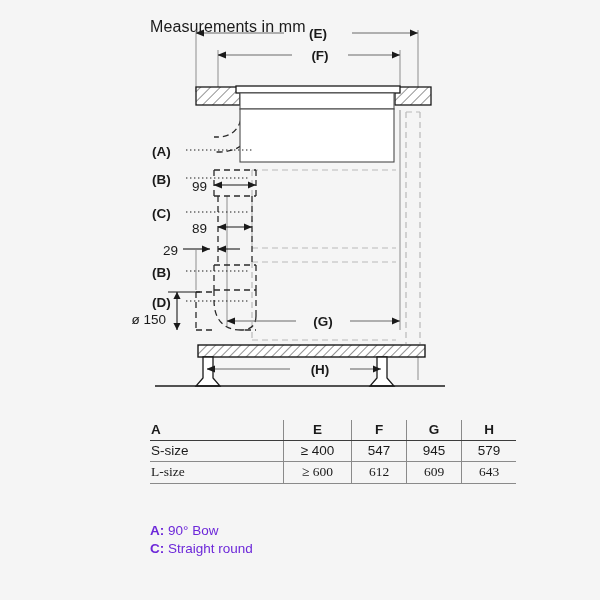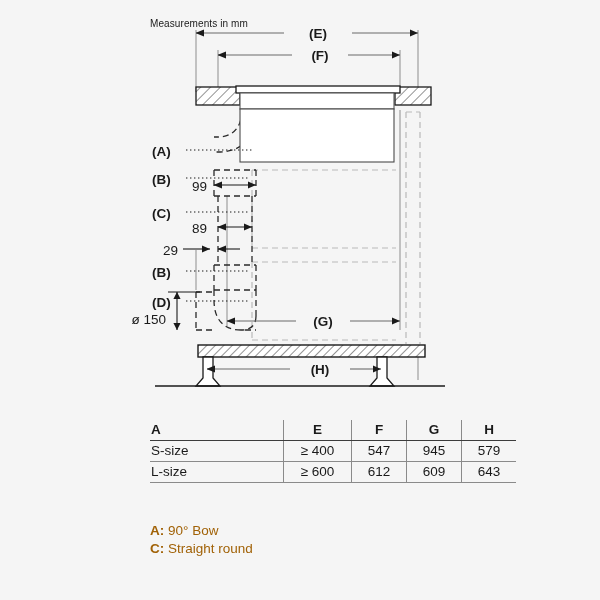--- a/index.html
+++ b/index.html
@@ -20,21 +20,21 @@
     left: 0; top: 0;
     width: 600px;
     height: 600px;
   }
   .abs { position: absolute; }
 
   
   #measurements-note {
     left: 150px;
     top: 18px;
-    font-size: 10px;
+    font-size: 16px;
     color: #1a1a1a;
     letter-spacing: 0.1px;
     white-space: nowrap;
   }
 
   
   #diagram-svg {
     left: 0;
     top: 0;
   }
@@ -62,38 +62,39 @@
     padding-left: 1px;
   }
   #spec-table thead th {
     border-bottom: 1.4px solid #3c3c3c;
   }
   #spec-table tbody td {
     border-bottom: 1.1px solid #8a8a8a;
   }
   #spec-table tbody tr:last-child td {
     border-bottom: 1.1px solid #8a8a8a;
+    font-family: Liberation Serif, serif;
   }
   #spec-table th.sep, #spec-table td.sep {
     border-left: 1.1px solid #8a8a8a;
   }
   #spec-table td.num, #spec-table th.num {
     width: 42px;
   }
   #spec-table td.wide, #spec-table th.wide {
     width: 55px;
   }
 
   
   #legend {
     left: 150px;
     top: 522px;
     font-size: 13.5px;
     line-height: 17.5px;
-    color: #a16207;
+    color: #6d28d9;
   }
   #legend .legend-row { white-space: nowrap; }
   #legend .key { font-weight: bold; }
 </style>
 </head>
 <body>
 
 <div id="root">
 
   <div class="abs" id="measurements-note">Measurements in mm</div>

